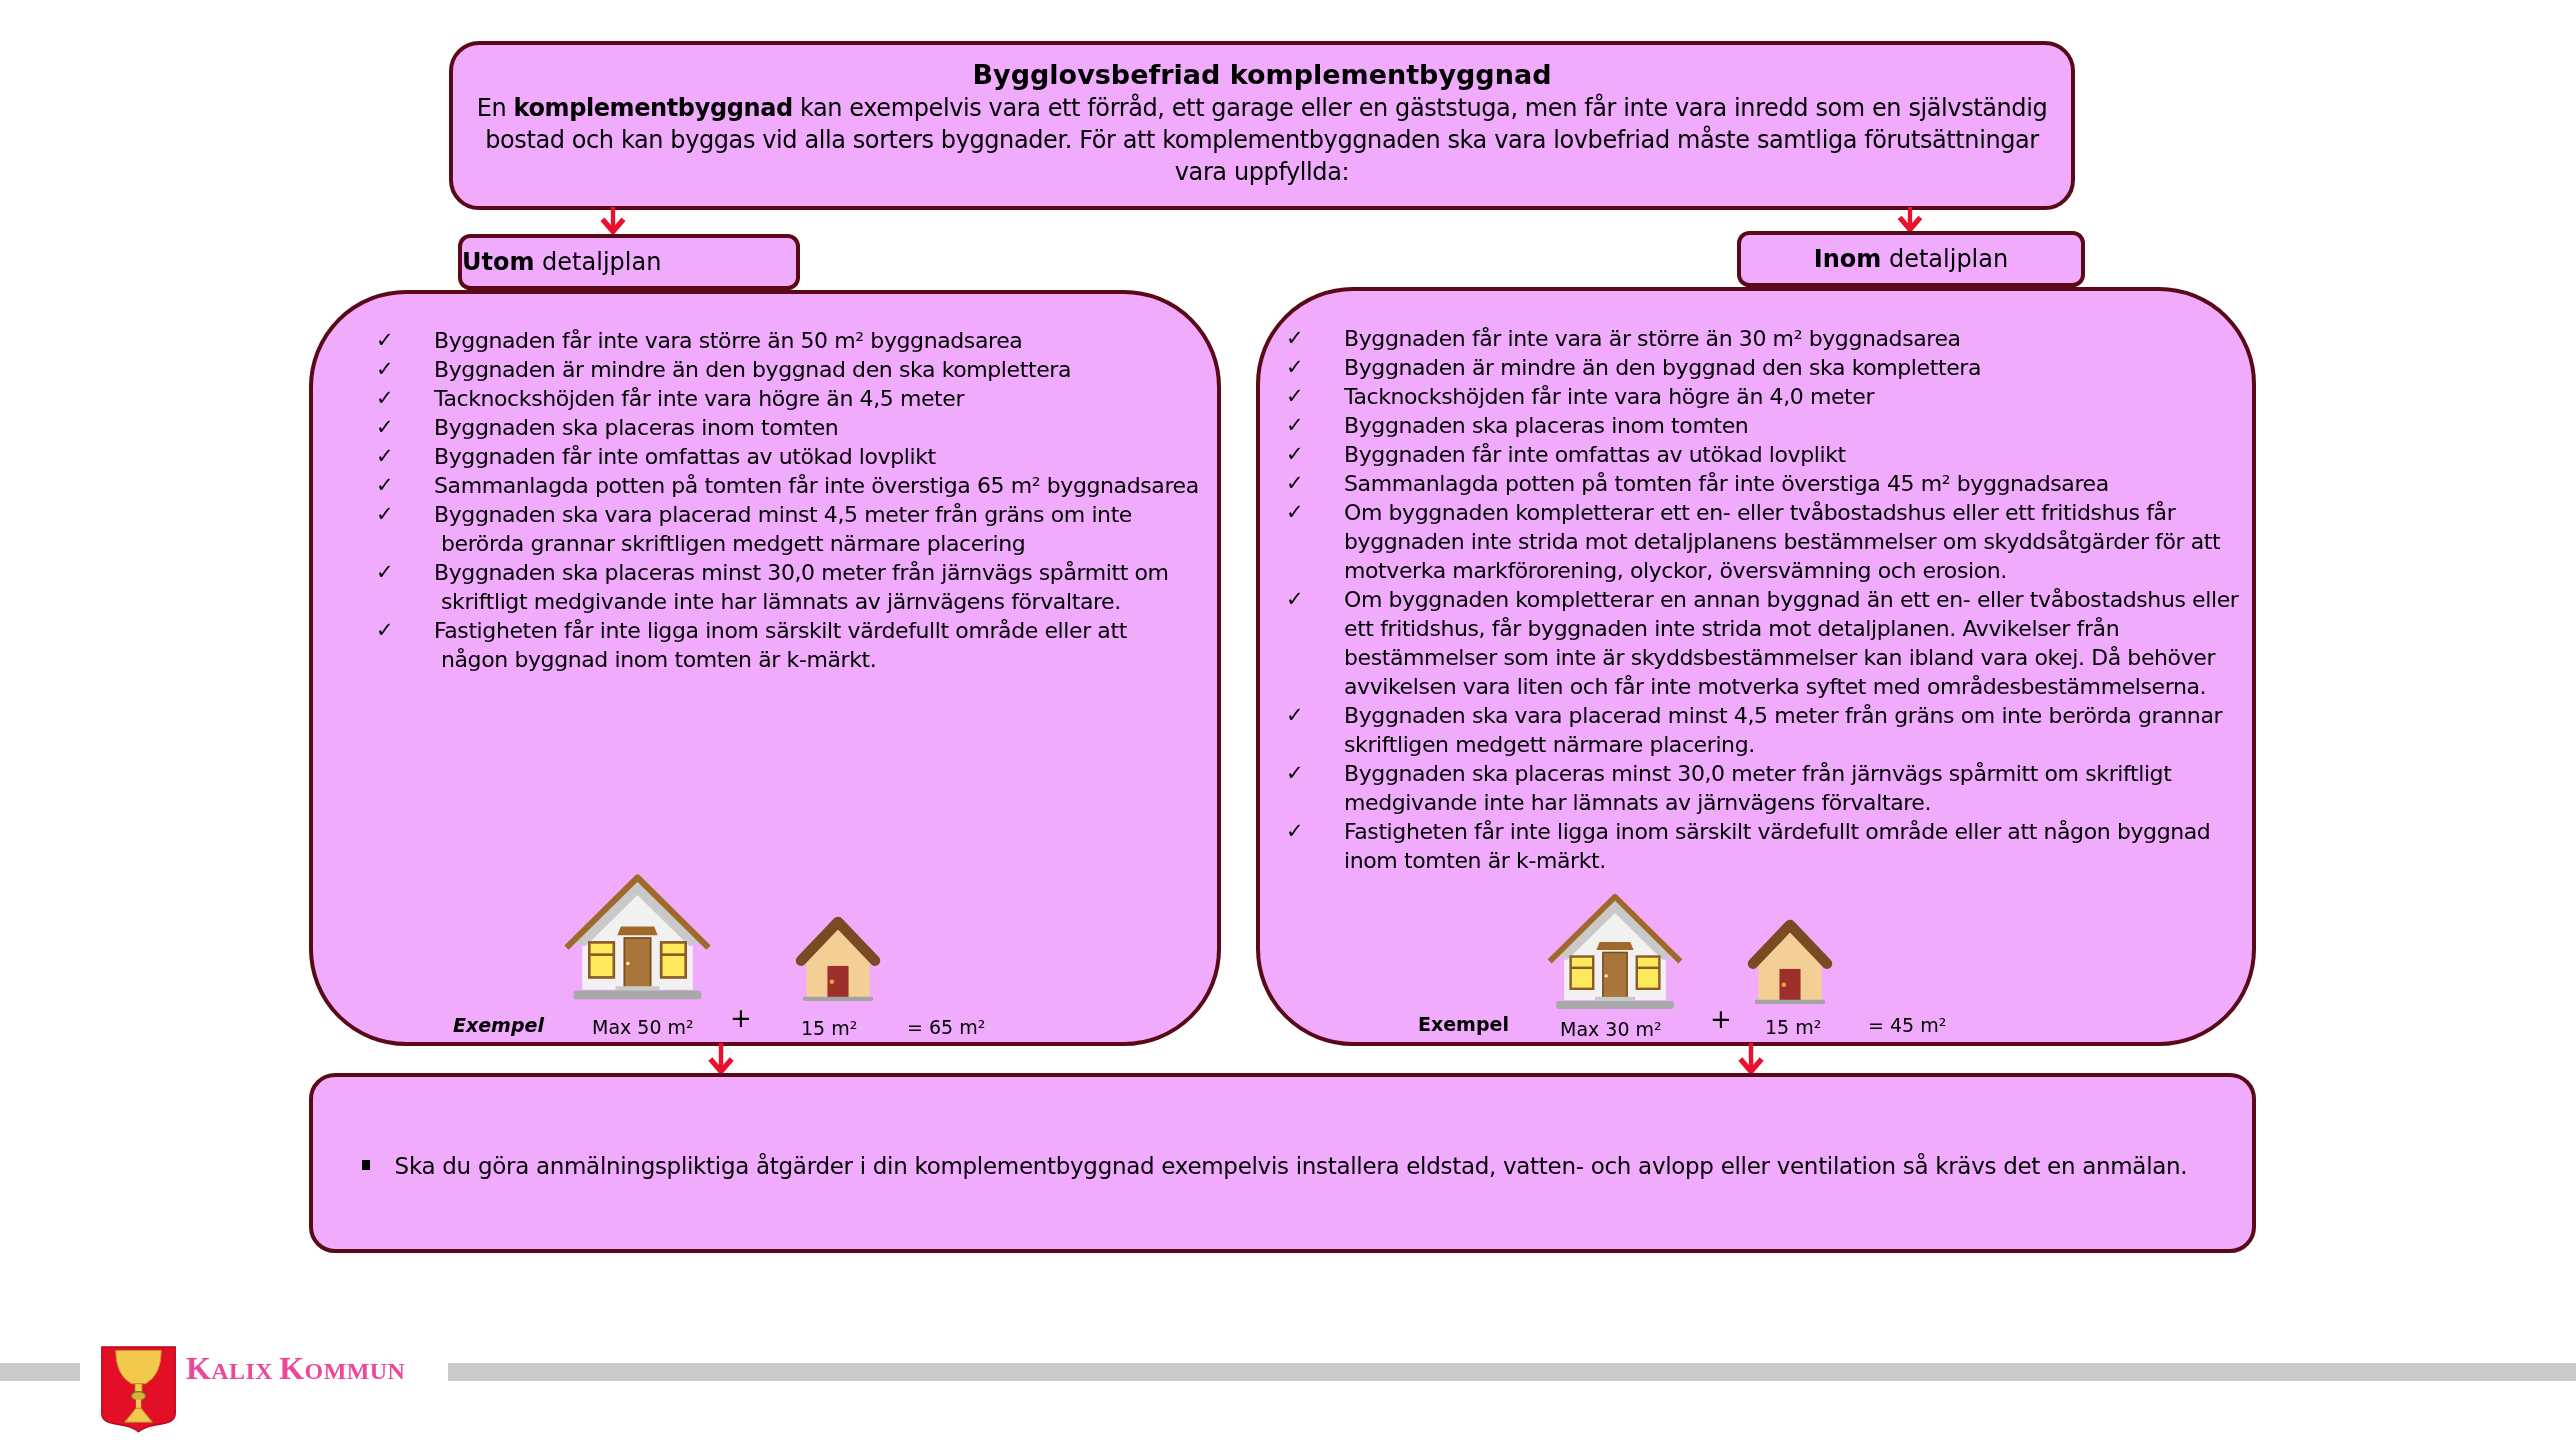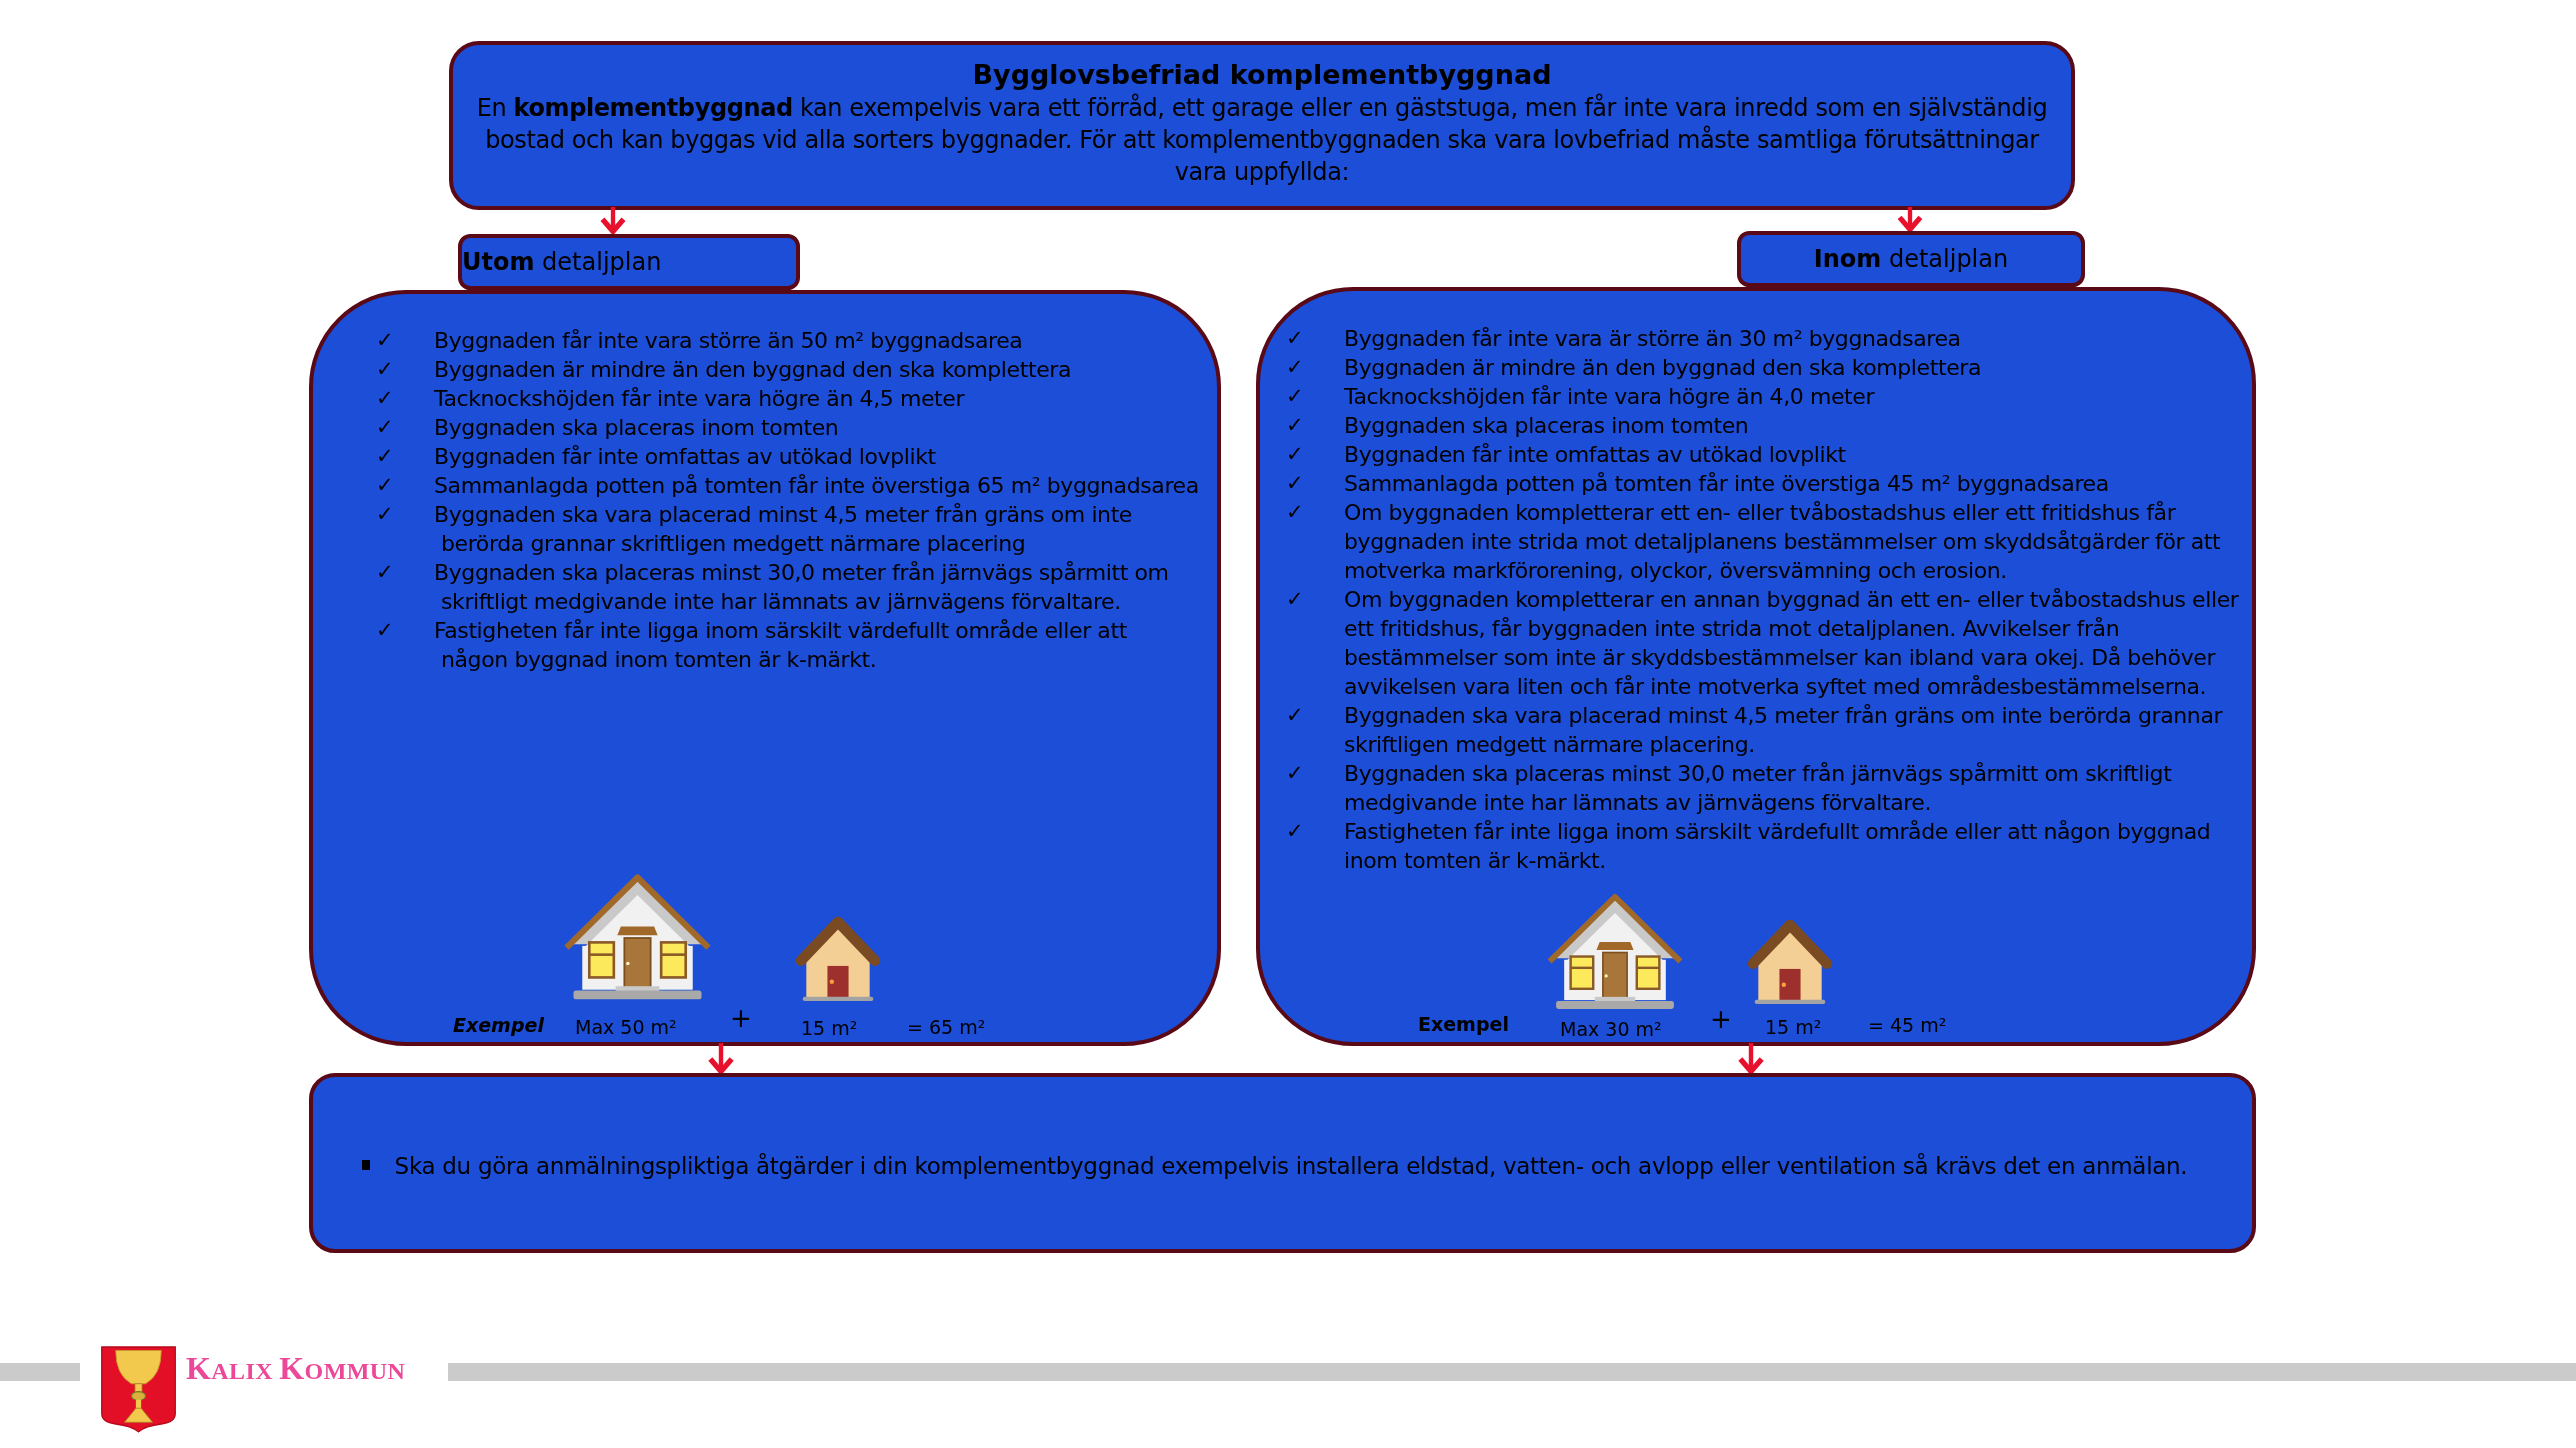--- a/index.html
+++ b/index.html
@@ -1,19 +1,19 @@
 <!DOCTYPE html>
 <html style="font-size:14px"><head>
 <meta charset="utf-8">
 <style>
   html, body { margin:0; padding:0; background:#ffffff; }
   body { width:2576px; height:1449px; position:relative; overflow:hidden;
          font-family:"DejaVu Sans Condensed","DejaVu Sans","Liberation Sans",sans-serif; color:#000; }
   .abs { position:absolute; box-sizing:border-box; }
-  .box { border:4.4px solid #5a0a16; background:#1d4ed8; }
+  .box { border:4.4px solid #5a0a16; background:#f0abfc; }
   .top-box { left:449px; top:41px; width:1626px; height:169px; border-radius:30px; text-align:center; }
   .top-title { font-weight:bold; font-size:27px; margin-top:12.3px; line-height:35px;
                font-family:"DejaVu Sans","Liberation Sans",sans-serif; }
   .top-text { font-size:24px; line-height:32px; padding:0 21px; font-family:"DejaVu Sans","Liberation Sans",sans-serif; letter-spacing:-0.4px; }
   .label-box { border-radius:12.3px; font-size:24px; line-height:49px; font-family:"DejaVu Sans","Liberation Sans",sans-serif; }
   .utom { left:458px; top:234px; width:342px; height:56px; }
   .inom { left:1737px; top:231px; width:348px; height:56px; text-align:center; }
   .panel { border-radius:97px; }
   .left-panel { left:309px; top:290px; width:912px; height:756px; }
   .right-panel { left:1256px; top:287px; width:1000px; height:759px; }
@@ -85,21 +85,21 @@
   </svg>
   <svg class="house" style="left:481px;top:619px;" width="88" height="90" viewBox="0 0 100 102">
     <polygon points="50,14 86,52 86,96 14,96 14,52" fill="#f3cf95"></polygon>
     <polyline points="8,54 50,10 92,54" fill="none" stroke="#7a4a22" stroke-width="12" stroke-linecap="round" stroke-linejoin="round"></polyline>
     <rect x="38" y="60" width="24" height="36" fill="#9d302d"></rect>
     <circle cx="43" cy="78" r="2.5" fill="#f6a23b"></circle>
     <rect x="10" y="95" width="80" height="5" rx="2" fill="#a3a3a3"></rect>
   </svg>
 
   <div class="example-row" style="left:140px;top:720px;"><span class="ex-label-left">Exempel</span></div>
-  <div class="example-row" style="left:262px;top:722px;">Max 50 m²</div>
+  <div class="example-row" style="left:279px;top:722px;">Max 50 m²</div>
   <div class="example-row" style="left:417px;top:709px;font-size:26px;">+</div>
   <div class="example-row" style="left:488px;top:723px;">15 m²</div>
   <div class="example-row" style="left:594px;top:722px;">= 65 m²</div>
 </div>
 
 <div class="abs box panel right-panel">
   <ul class="crit-list right-list" id="right-list">
       <li><span class="chk">✓</span><span>Byggnaden får inte vara är större än 30 m² byggnadsarea</span></li>
       <li><span class="chk">✓</span><span>Byggnaden är mindre än den byggnad den ska komplettera</span></li>
       <li><span class="chk">✓</span><span>Tacknockshöjden får inte vara högre än 4,0 meter</span></li>

